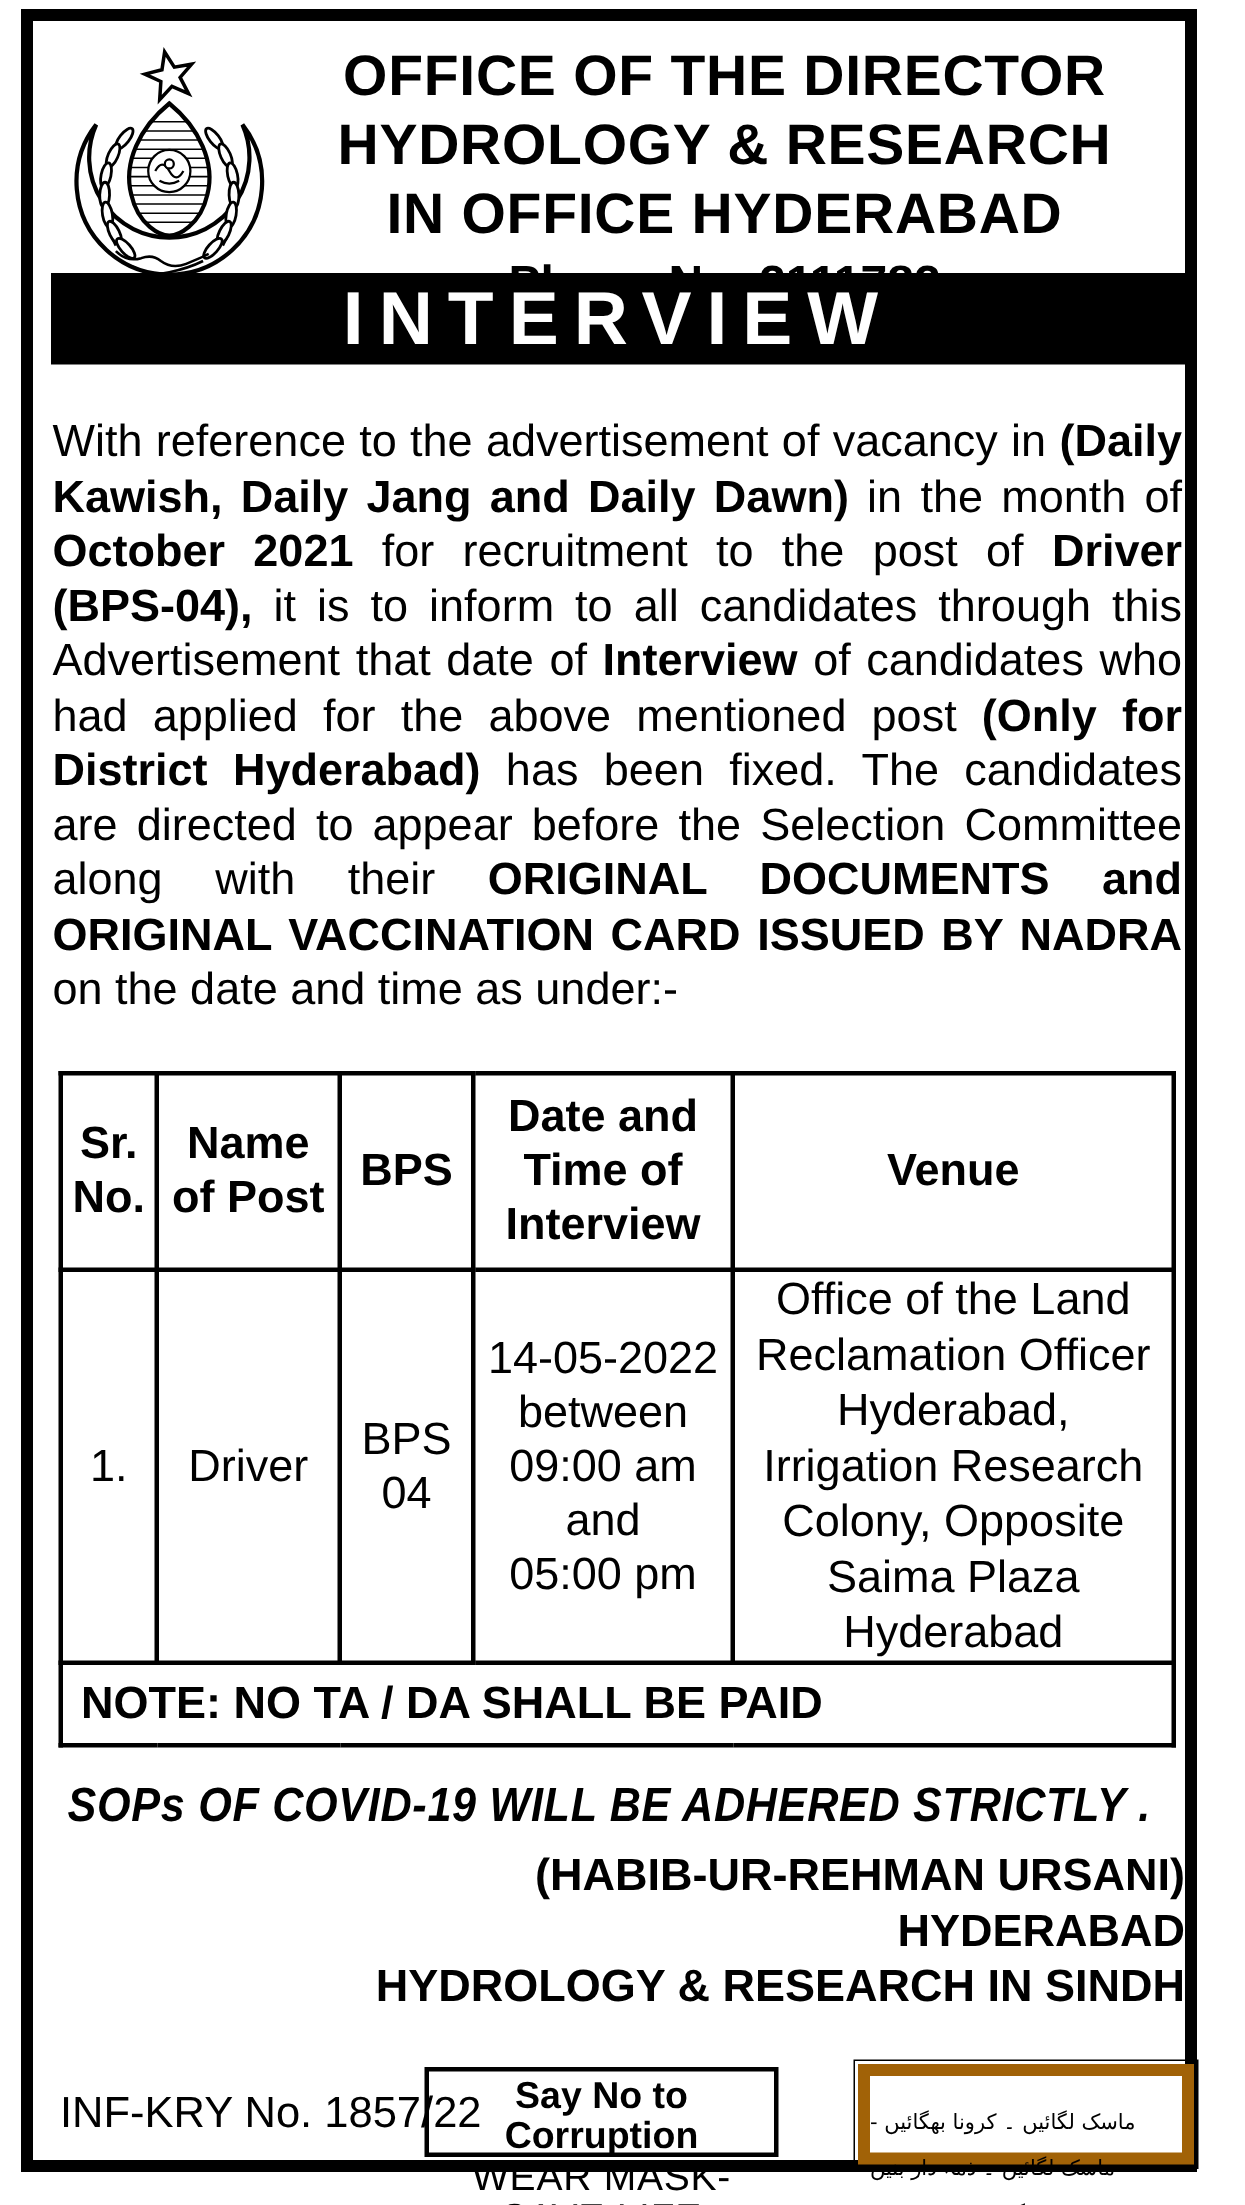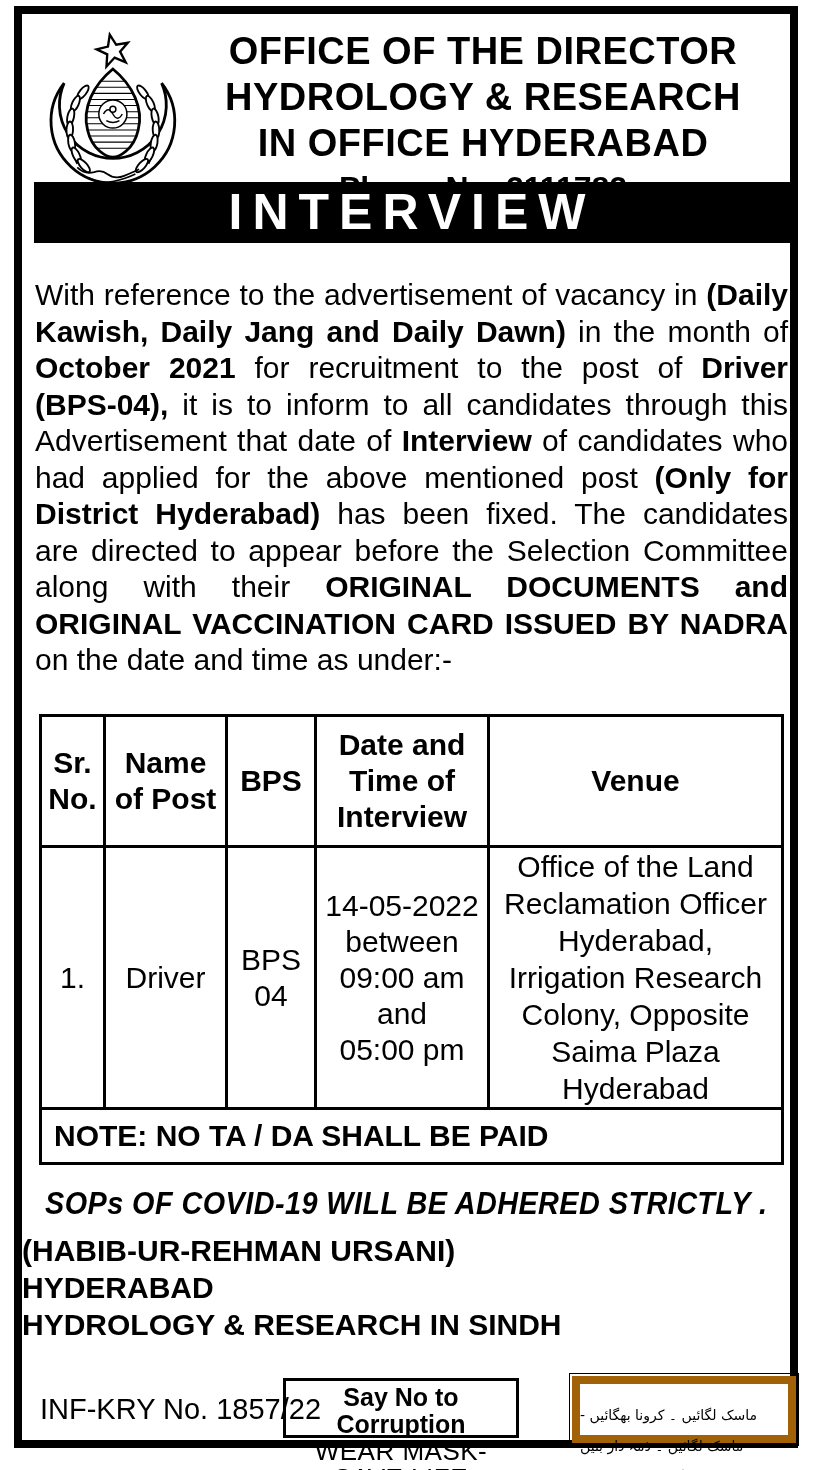--- a/index.html
+++ b/index.html
@@ -44,21 +44,21 @@
     height:55px; text-align:left; font-weight:bold; padding-left:12px;
     white-space:nowrap; font-size:30px;
   }
   
   .sops {
     position:absolute; left:23px; top:1171px; white-space:nowrap;
     font-size:32px; font-weight:bold; font-style:italic;
     transform:scaleX(0.9); transform-origin:left center; letter-spacing:0.5px;
   }
   .signature {
-    position:absolute; left:0; top:1218px; width:768px; text-align:left;
+    position:absolute; left:0; top:1218px; width:768px; text-align:right;
     font-weight:bold; font-size:30px; line-height:37px;
   }
   .inf-no { position:absolute; left:18px; top:1378px; font-size:29px; line-height:34px; }
   .slogan-box {
     position:absolute; left:261px; top:1364px; width:236px; height:60px;
     border:3px solid #000; text-align:center; padding-top:3px;
   }
   .slogan-line1 { font-size:25px; line-height:27px; font-weight:bold; }
   .slogan-line2 { font-size:26px; line-height:27px; font-weight:normal; letter-spacing:0.5px; }
   .urdu-box {

